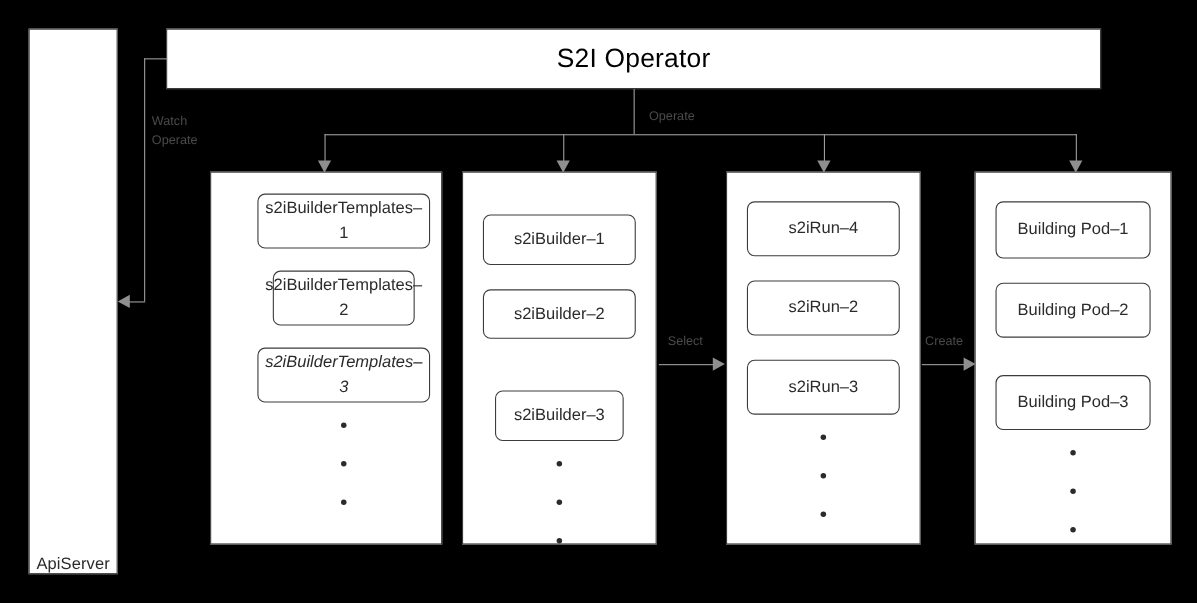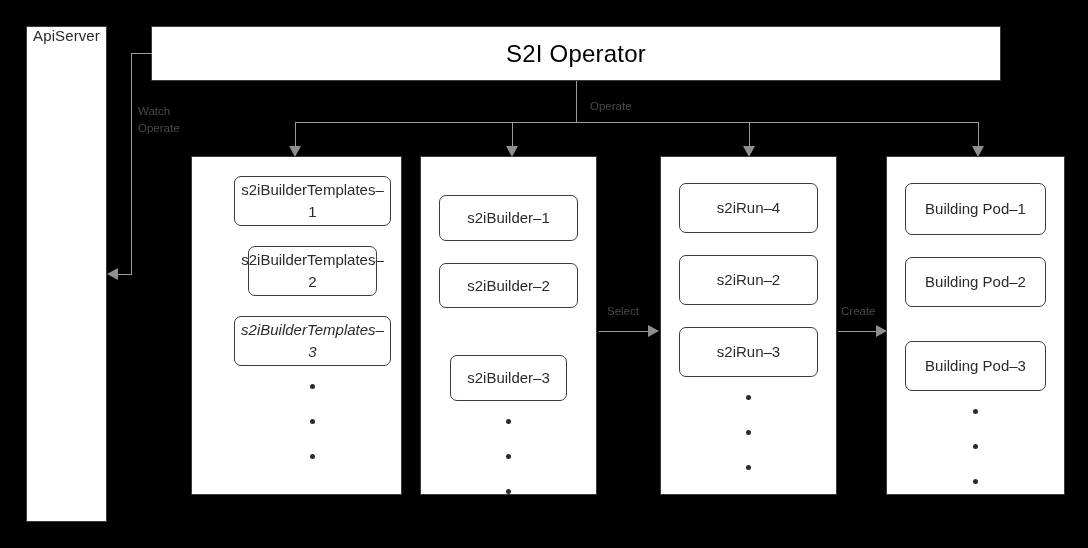--- a/index.html
+++ b/index.html
@@ -19,21 +19,21 @@
   }
   
   .panel {
     position: absolute;
     background: #ffffff;
     border: 1px solid #3a3a3a;
     box-sizing: border-box;
   }
   .apiserver {
     display: flex;
-    align-items: flex-start;
+    align-items: flex-end;
     justify-content: center;
   }
   .apiserver-label {
     font-size: 15px;
     color: #2b2b2b;
     letter-spacing: .1px;
   }
   .header-box {
     display: flex;
     align-items: center;

